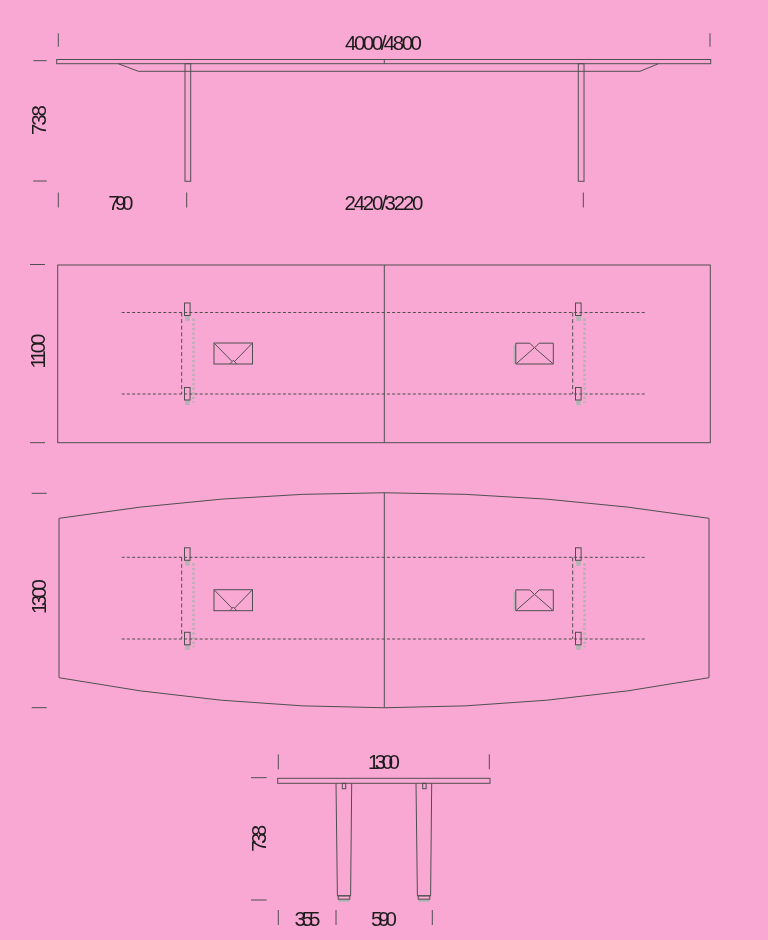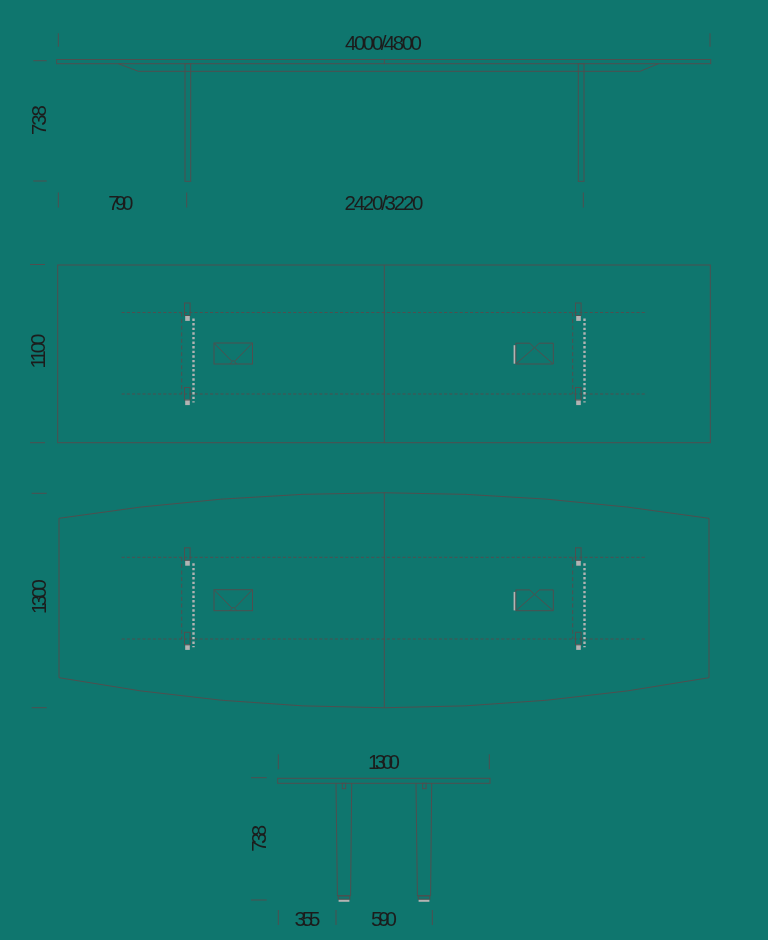--- a/index.html
+++ b/index.html
@@ -1,16 +1,16 @@
 <!DOCTYPE html>
 <html><head>
 <meta charset="utf-8">
 <style>
   html,body{margin:0;padding:0;background:#e1e1e1;}
-  .page{width:768px;height:940px;position:relative;background:#0f766e;overflow:hidden;}
+  .page{width:768px;height:940px;position:relative;background:#f9a8d4;overflow:hidden;}
   svg{display:block;}
   .s{stroke:#4f4f4f;stroke-width:1;fill:none;}
   .hid{stroke-dasharray:3 2.2;}
   .vd{stroke-dasharray:4 2.6;}
   .gv{stroke:#b3b3b3;stroke-width:2.4;fill:none;stroke-dasharray:2.4 2.2;}
   .gf{fill:#b3b3b3;stroke:none;}
   .dim{font:400 20.5px "Liberation Sans",sans-serif;fill:#1c1c1c;}
 </style>
 </head>
 <body>

